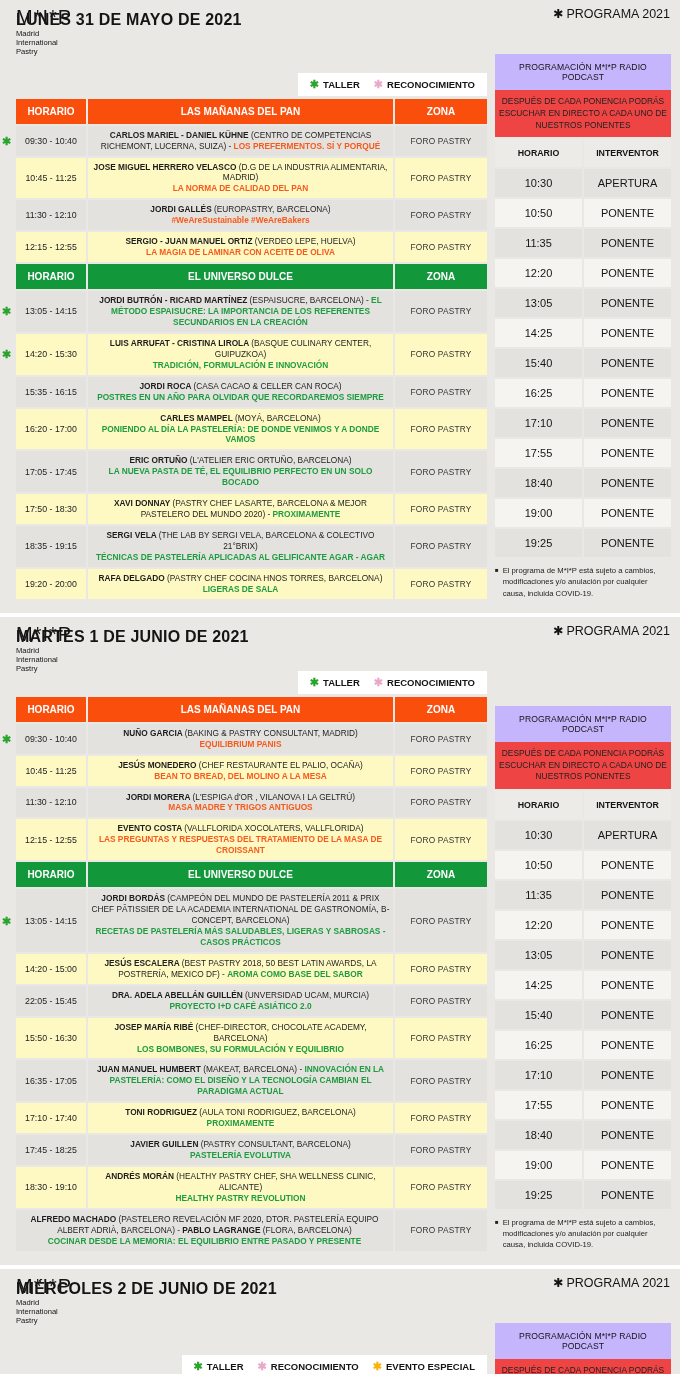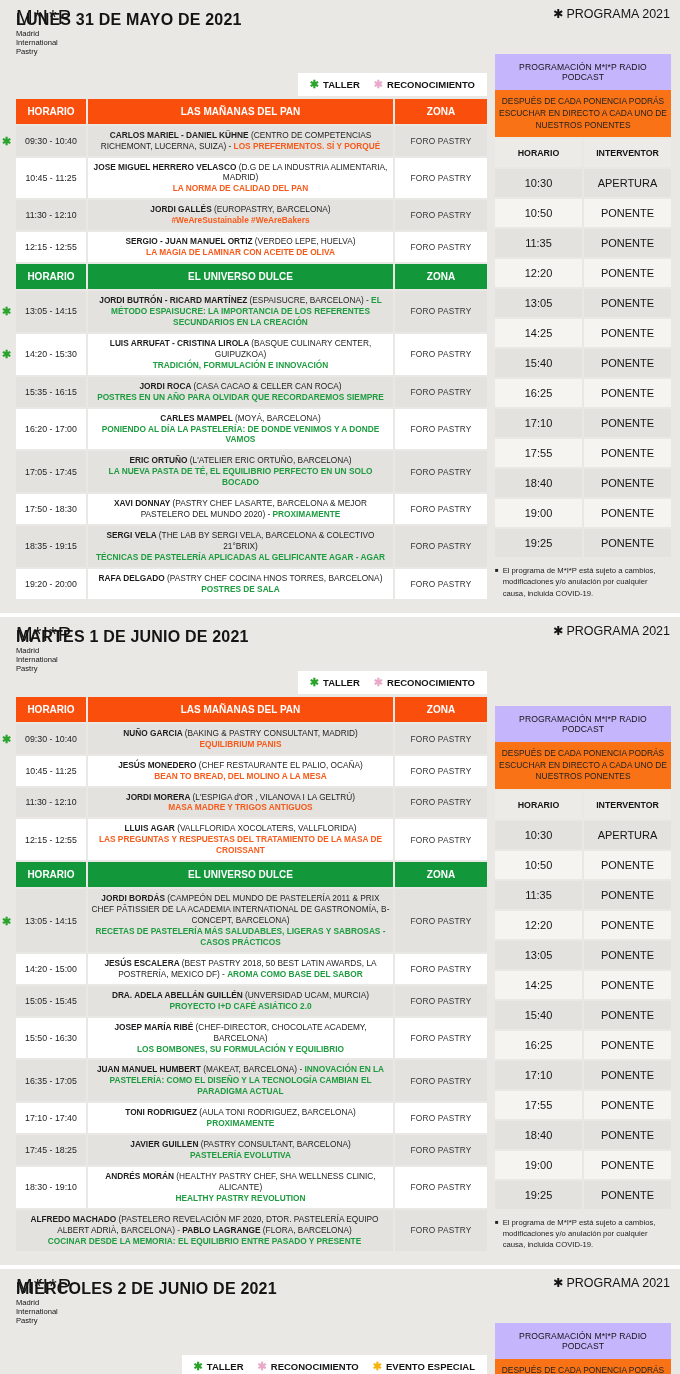--- a/index.html
+++ b/index.html
@@ -23,34 +23,34 @@
   
   .sched-head{display:flex;gap:2px;color:#fff;font-weight:700;font-size:10px;text-align:center;margin-top:2px}
   .sched-head>div{padding:7px 2px}
   .sched-head.orange>div{background:#fa4e0d}
   .sched-head.green>div{background:#12983b}
   .c-time{width:66px;flex:none}
   .c-main{flex:1;min-width:0}
   .c-zone{width:88px;flex:none}
   .row{display:flex;gap:2px;margin-top:2px;position:relative}
   .row>div{display:flex;flex-direction:column;justify-content:center;padding:3px 2px;background:#e4e2df}
-  .row.alt>div{background:#ffffff}
+  .row.alt>div{background:#fef9c3}
   .row .c-time{font-size:8.8px;color:#222;text-align:center}
   .row .desc{font-size:8.3px;line-height:1.32;text-align:center;color:#1d1d1d;display:block;padding-top:4px;padding-bottom:4px;display:flex}
   .row .desc .inner{display:block}
   .row .zone{font-size:8.3px;color:#333;text-align:center;letter-spacing:.2px}
   .bt{font-weight:700}
   .rt{font-weight:400}
   .orange-accent .at{color:#f75a1a;font-weight:700}
   .green-accent .at{color:#1d9c3f;font-weight:700}
   .marker{position:absolute;left:-14px;top:50%;transform:translateY(-50%);font-size:11px;font-weight:700}
   .mk-t{color:#2ba42e}
   
   .pod-title{background:#c4b5fd;font-size:8.6px;font-weight:400;text-align:center;padding:8px 9px;letter-spacing:.1px}
-  .pod-sub{background:#f97316;font-size:8.4px;text-align:center;padding:6px 0;line-height:1.4;color:#222}
+  .pod-sub{background:#ef4444;font-size:8.4px;text-align:center;padding:6px 0;line-height:1.4;color:#222}
   .pod-head{display:flex;gap:2px;margin-top:2px;font-weight:700;font-size:8.8px}
   .pod-head>div{flex:1;text-align:center;padding:9px 2px;background:#ecebe8}
   .pod-row{display:flex;gap:2px;margin-top:2px;font-size:11px}
   .pod-row>div{flex:1;text-align:center;padding:8px 2px;background:#e4e2df}
   .pod-row.alt>div{background:#f5f4f1}
   .footnote{display:flex;gap:4px;font-size:7.7px;line-height:1.45;margin-top:8px;padding-right:4px;color:#222}
   .fn-b{font-size:6px;line-height:1.9}
 </style>
 </head>
 <body>
@@ -161,21 +161,21 @@
           <div class="row">
             <div class="c-time">18:35 - 19:15</div>
             <div class="c-main desc green-accent">
               <span class="inner"><span class="bt">SERGI VELA </span><span class="rt">(THE LAB BY SERGI VELA, BARCELONA &amp; COLECTIVO 21°BRIX)</span><br><span class="at">TÉCNICAS DE PASTELERÍA APLICADAS AL GELIFICANTE AGAR - AGAR</span></span>
             </div>
             <div class="c-zone zone">FORO PASTRY</div>
           </div>
           <div class="row alt">
             <div class="c-time">19:20 - 20:00</div>
             <div class="c-main desc green-accent">
-              <span class="inner"><span class="bt">RAFA DELGADO </span><span class="rt">(PASTRY CHEF COCINA HNOS TORRES, BARCELONA)</span><br><span class="at">POSTRES DE SALA</span></span>
+              <span class="inner"><span class="bt">RAFA DELGADO </span><span class="rt">(PASTRY CHEF COCINA HNOS TORRES, BARCELONA)</span><br><span class="at">LIGERAS DE SALA</span></span>
             </div>
             <div class="c-zone zone">FORO PASTRY</div>
           </div>
         </div>
         <aside class="sidebar">
           <div class="pod-title">PROGRAMACIÓN M*I*P RADIO PODCAST</div>
           <div class="pod-sub">DESPUÉS DE CADA PONENCIA PODRÁS ESCUCHAR EN DIRECTO A CADA UNO DE NUESTROS PONENTES</div>
           <div class="pod-head">
             <div>HORARIO</div>
             <div>INTERVENTOR</div>
@@ -281,21 +281,21 @@
           <div class="row">
             <div class="c-time">11:30 - 12:10</div>
             <div class="c-main desc orange-accent">
               <span class="inner"><span class="bt">JORDI MORERA </span><span class="rt">(L'ESPIGA d'OR , VILANOVA I LA GELTRÚ)</span><br><span class="at">MASA MADRE Y TRIGOS ANTIGUOS</span></span>
             </div>
             <div class="c-zone zone">FORO PASTRY</div>
           </div>
           <div class="row alt">
             <div class="c-time">12:15 - 12:55</div>
             <div class="c-main desc orange-accent">
-              <span class="inner"><span class="bt">LLUIS AGAR </span><span class="rt">(VALLFLORIDA XOCOLATERS, VALLFLORIDA)</span><br><span class="at">LAS PREGUNTAS Y RESPUESTAS DEL TRATAMIENTO DE LA MASA DE CROISSANT</span></span>
+              <span class="inner"><span class="bt">EVENTO COSTA </span><span class="rt">(VALLFLORIDA XOCOLATERS, VALLFLORIDA)</span><br><span class="at">LAS PREGUNTAS Y RESPUESTAS DEL TRATAMIENTO DE LA MASA DE CROISSANT</span></span>
             </div>
             <div class="c-zone zone">FORO PASTRY</div>
           </div>
           <div class="sched-head green">
             <div class="c-time">HORARIO</div>
             <div class="c-main">EL UNIVERSO DULCE</div>
             <div class="c-zone">ZONA</div>
           </div>
           <div class="row">
             <span class="marker mk-t">✱</span>
@@ -306,21 +306,21 @@
             <div class="c-zone zone">FORO PASTRY</div>
           </div>
           <div class="row alt">
             <div class="c-time">14:20 - 15:00</div>
             <div class="c-main desc green-accent">
               <span class="inner"><span class="bt">JESÚS ESCALERA </span><span class="rt">(BEST PASTRY 2018, 50 BEST LATIN AWARDS, LA POSTRERÍA, MEXICO DF) - </span><span class="at">AROMA COMO BASE DEL SABOR</span></span>
             </div>
             <div class="c-zone zone">FORO PASTRY</div>
           </div>
           <div class="row">
-            <div class="c-time">15:05 - 15:45</div>
+            <div class="c-time">22:05 - 15:45</div>
             <div class="c-main desc green-accent">
               <span class="inner"><span class="bt">DRA. ADELA ABELLÁN GUILLÉN </span><span class="rt">(UNVERSIDAD UCAM, MURCIA)</span><br><span class="at">PROYECTO I+D CAFÉ ASIÁTICO 2.0</span></span>
             </div>
             <div class="c-zone zone">FORO PASTRY</div>
           </div>
           <div class="row alt">
             <div class="c-time">15:50 - 16:30</div>
             <div class="c-main desc green-accent">
               <span class="inner"><span class="bt">JOSEP MARÍA RIBÉ </span><span class="rt">(CHEF-DIRECTOR, CHOCOLATE ACADEMY, BARCELONA)</span><br><span class="at">LOS BOMBONES, SU FORMULACIÓN Y EQUILIBRIO</span></span>
             </div>

